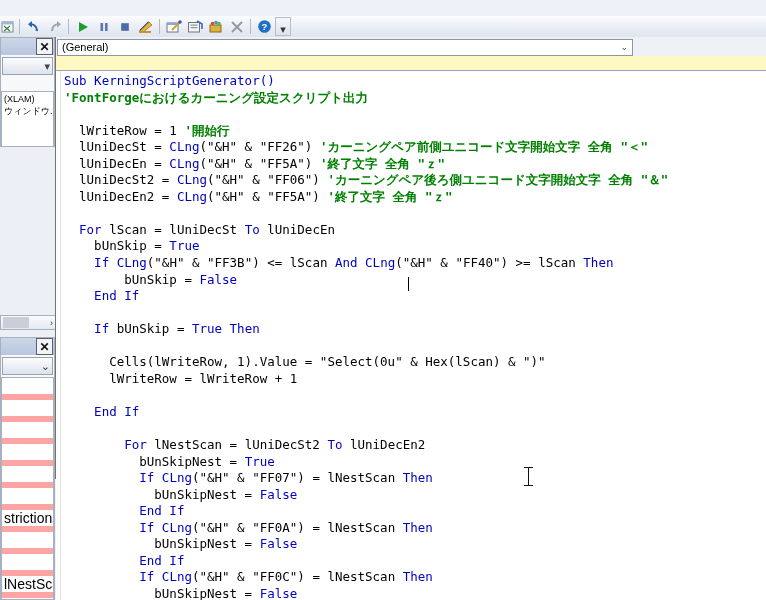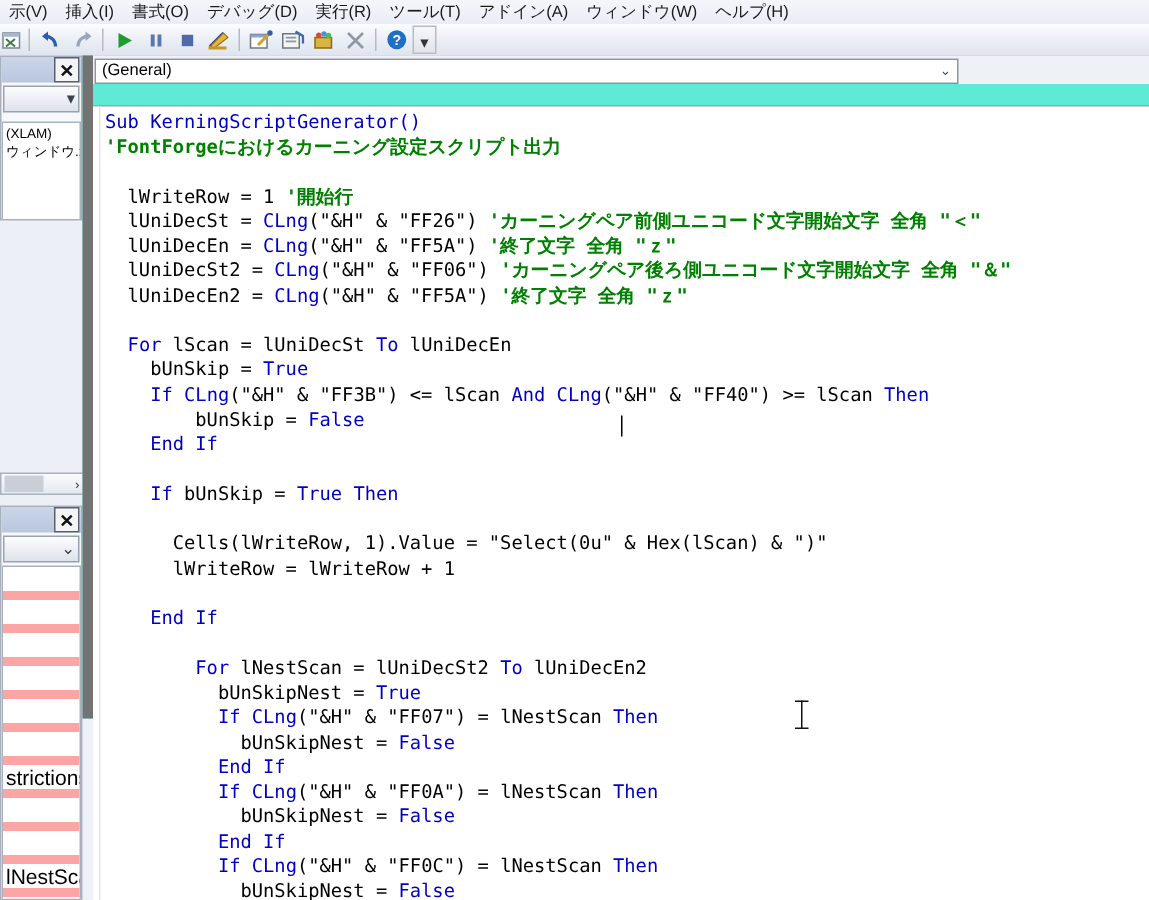--- a/index.html
+++ b/index.html
@@ -100,21 +100,21 @@
   .panel-combo {
     height: 16px;
     margin: 2px 1px 0 1px;
     background: linear-gradient(to bottom,#fdfdfe,#dde2ec);
     border: 1px solid #9aa2b0;
     display:flex;align-items:center;justify-content:flex-end;
     padding-right:2px;
     font-size: 9px; color:#3b4252;
   }
   .tree-area {
-    margin-top: 6px;
+    margin-top: 16px;
     background: #ffffff;
     border: 1px solid #a9b0bd;
     font-size: 9px;
     color: #000;
     padding: 1px 0 0 0;
     overflow: hidden;
     white-space: nowrap;
   }
   .tree-row { height: 12px; line-height: 12px; padding-left: 2px; }
 
@@ -134,22 +134,22 @@
     border: 1px solid #a9b0bd;
     font-size: 9px;
     display:flex;align-items:center;
   }
   .chev { font-size:9px; color:#333; }
 
   
   #codewin {
     position: absolute; left: 55px; top: 37px;
     width: 711px; height: 442px;
-    background: #5eead4;
-    border-left: 7px solid #737373;
+    background: #fef9c3;
+    border-left: 1px solid #737373;
     box-sizing: border-box;
   }
   #code-header {
     position: absolute; left: 0; top: 0;
     width: 711px; height: 19px;
     background: #eef1f6;
     display: flex; align-items: center;
     box-sizing: border-box;
     padding: 1px 0 0 1px;
   }
@@ -216,31 +216,20 @@
   }
 
   
   .glyph { font-size: 11px; line-height:1; }
 </style>
 </head>
 <body>
 
 <div id="app">
 
-  <div id="menubar">
-    <div class="menu-item">示(V)</div>
-    <div class="menu-item">挿入(I)</div>
-    <div class="menu-item">書式(O)</div>
-    <div class="menu-item">デバッグ(D)</div>
-    <div class="menu-item">実行(R)</div>
-    <div class="menu-item">ツール(T)</div>
-    <div class="menu-item">アドイン(A)</div>
-    <div class="menu-item">ウィンドウ(W)</div>
-    <div class="menu-item">ヘルプ(H)</div>
-  </div>
 
   <div id="toolbar">
 
     <div class="tb-btn" style="width:16px">
       <svg width="14" height="14" viewBox="0 0 14 14">
         <rect x="1" y="2" width="11" height="10" fill="#ffffff" stroke="#7c8591"></rect>
         <rect x="1" y="2" width="11" height="2.5" fill="#9fb6d6"></rect>
         <path d="M3 6 L9 11 M9 6 L3 11" stroke="#3a7d44" stroke-width="1.3"></path>
       </svg>
     </div>

